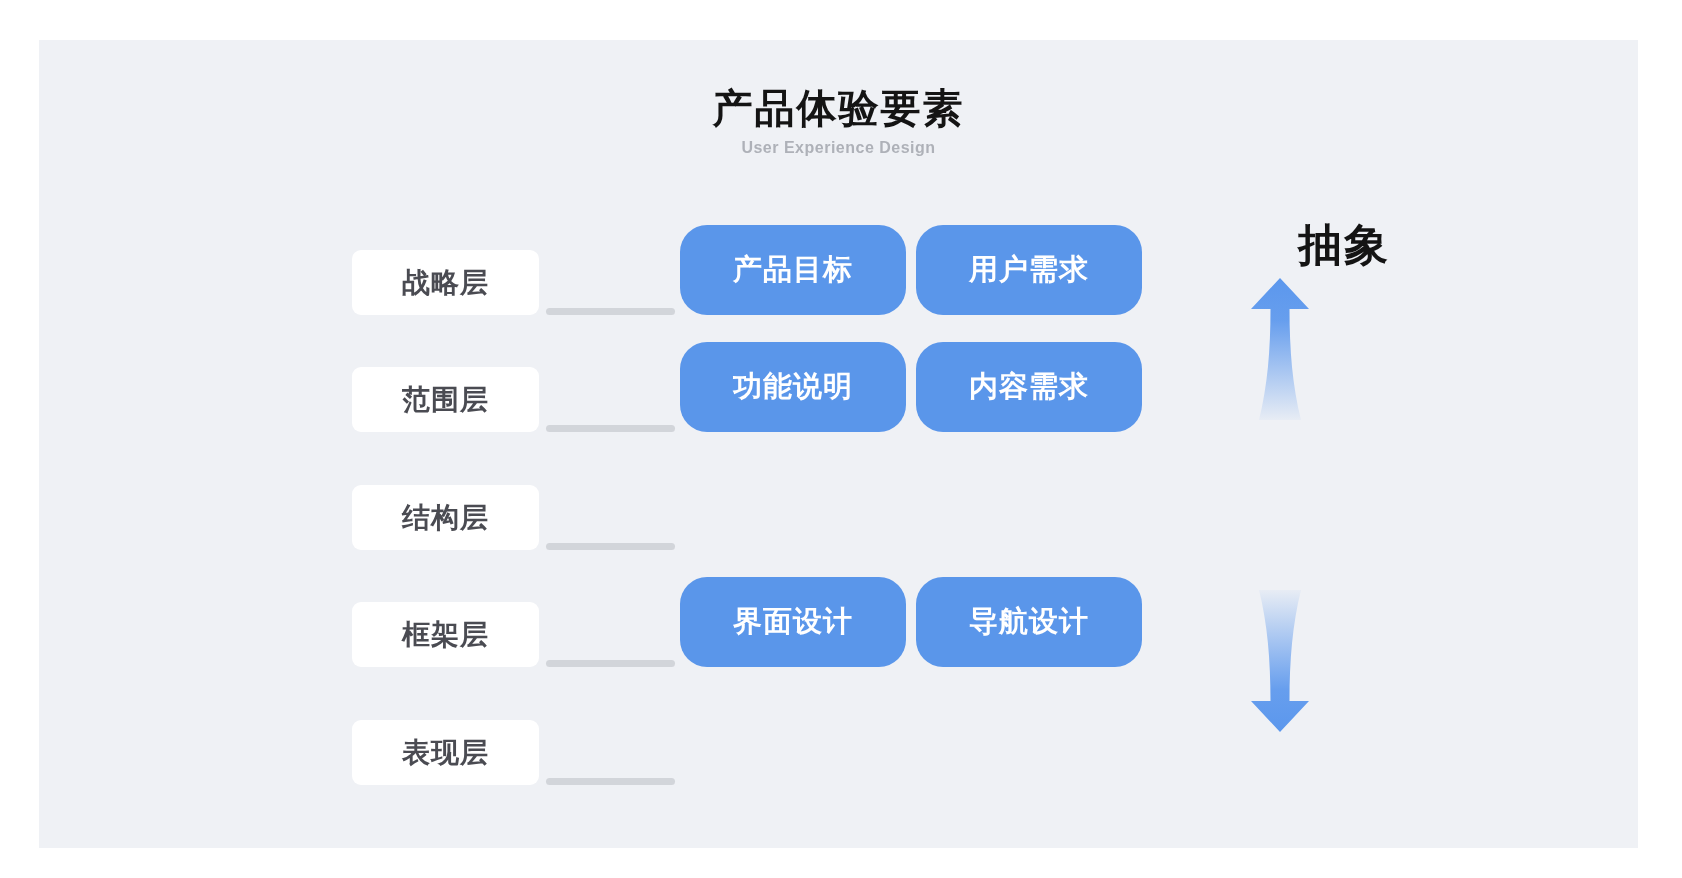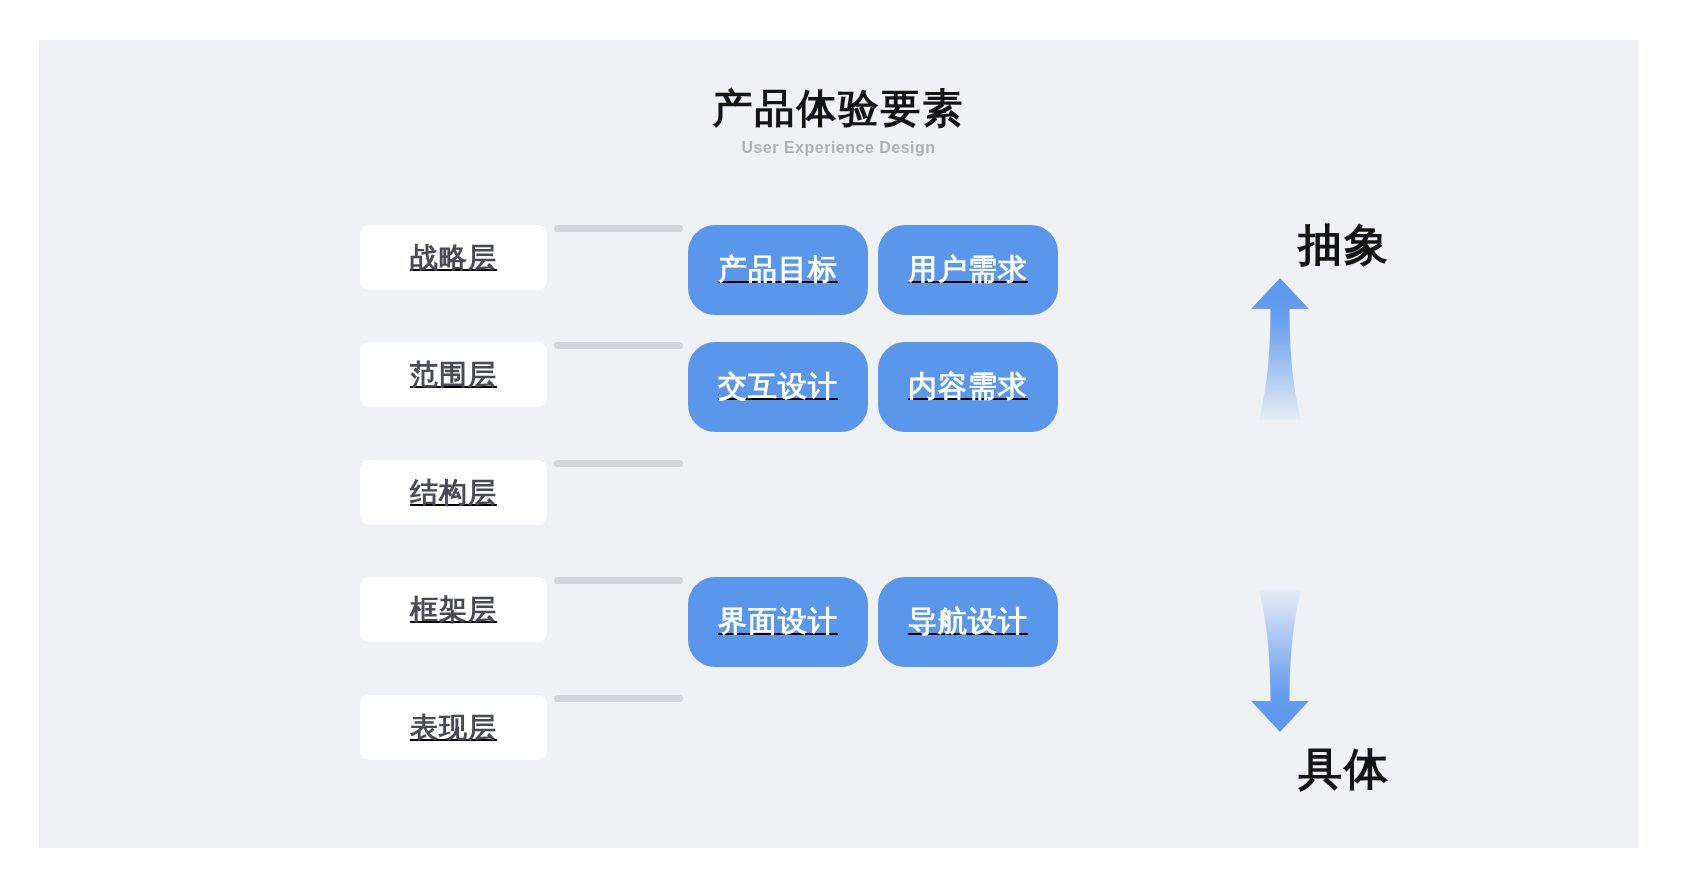--- a/index.html
+++ b/index.html
@@ -34,45 +34,44 @@
   .subtitle {
     margin-top: 9px;
     font-size: 16px;
     font-weight: 700;
     color: #aeb1b8;
     letter-spacing: 0.5px;
   }
 
   .row {
     position: absolute;
-    left: 321px;
+    left: 313px;
     height: 90px;
     display: flex;
-    align-items: flex-start;
-    text-decoration: underline;
+    align-items: flex-end;
   }
   .layer-label {
     width: 187px; height: 65px;
     background: #ffffff;
     border-radius: 9px;
     display: flex; align-items: center; justify-content: center;
     font-size: 28px; font-weight: 700; color: #4a4b52;
     letter-spacing: 1px;
     flex: none;
   }
   .connector {
     width: 129px; height: 7px;
     background: #d2d5da;
     border-radius: 3.5px;
     margin-left: 7px; margin-right: 5px;
     flex: none;
   }
   .boxes { display: flex; gap: 10px; flex: none; }
   .ebox {
-    width: 180px; height: 90px;
+    width: 226px; height: 90px;
     background: #5a96ea;
     border-radius: 27px;
     display: flex; align-items: center; justify-content: center;
     font-size: 29px; font-weight: 700; color: #ffffff;
     letter-spacing: 1px;
   }
   .ebox.wide { width: 444px; }
 
   .axis-label {
     position: absolute;
@@ -100,21 +99,21 @@
       <div class="boxes">
         <div class="ebox">产品目标</div>
         <div class="ebox">用户需求</div>
       </div>
     </div>
 
     <div class="row" style="top:302px">
       <div class="layer-label">范围层</div>
       <div class="connector"></div>
       <div class="boxes">
-        <div class="ebox">交互设计</div>
+        <div class="ebox">功能说明</div>
         <div class="ebox">内容需求</div>
       </div>
     </div>
 
     <div class="row" style="top:420px">
       <div class="layer-label">结构层</div>
       <div class="connector"></div>
     </div>
 
     <div class="row" style="top:537px">
@@ -148,16 +147,15 @@
       <defs>
         <linearGradient id="gradDown" x1="0" y1="0" x2="0" y2="1">
           <stop offset="0" stop-color="#5b97ed" stop-opacity="0.05"></stop>
           <stop offset="0.7" stop-color="#5b97ed" stop-opacity="0.92"></stop>
           <stop offset="1" stop-color="#5b97ed" stop-opacity="1"></stop>
         </linearGradient>
       </defs>
       <path d="M32 142 L3 111 L22.5 111 C22.5 70 19.5 34 11 0 L53 0 C44.5 34 41.5 70 41.5 111 L61 111 Z" fill="url(#gradDown)"></path>
     </svg>
 
-    <div class="axis-label" style="top:700px">具体</div>
 
   </div>
 </div>
 
 </body></html>

